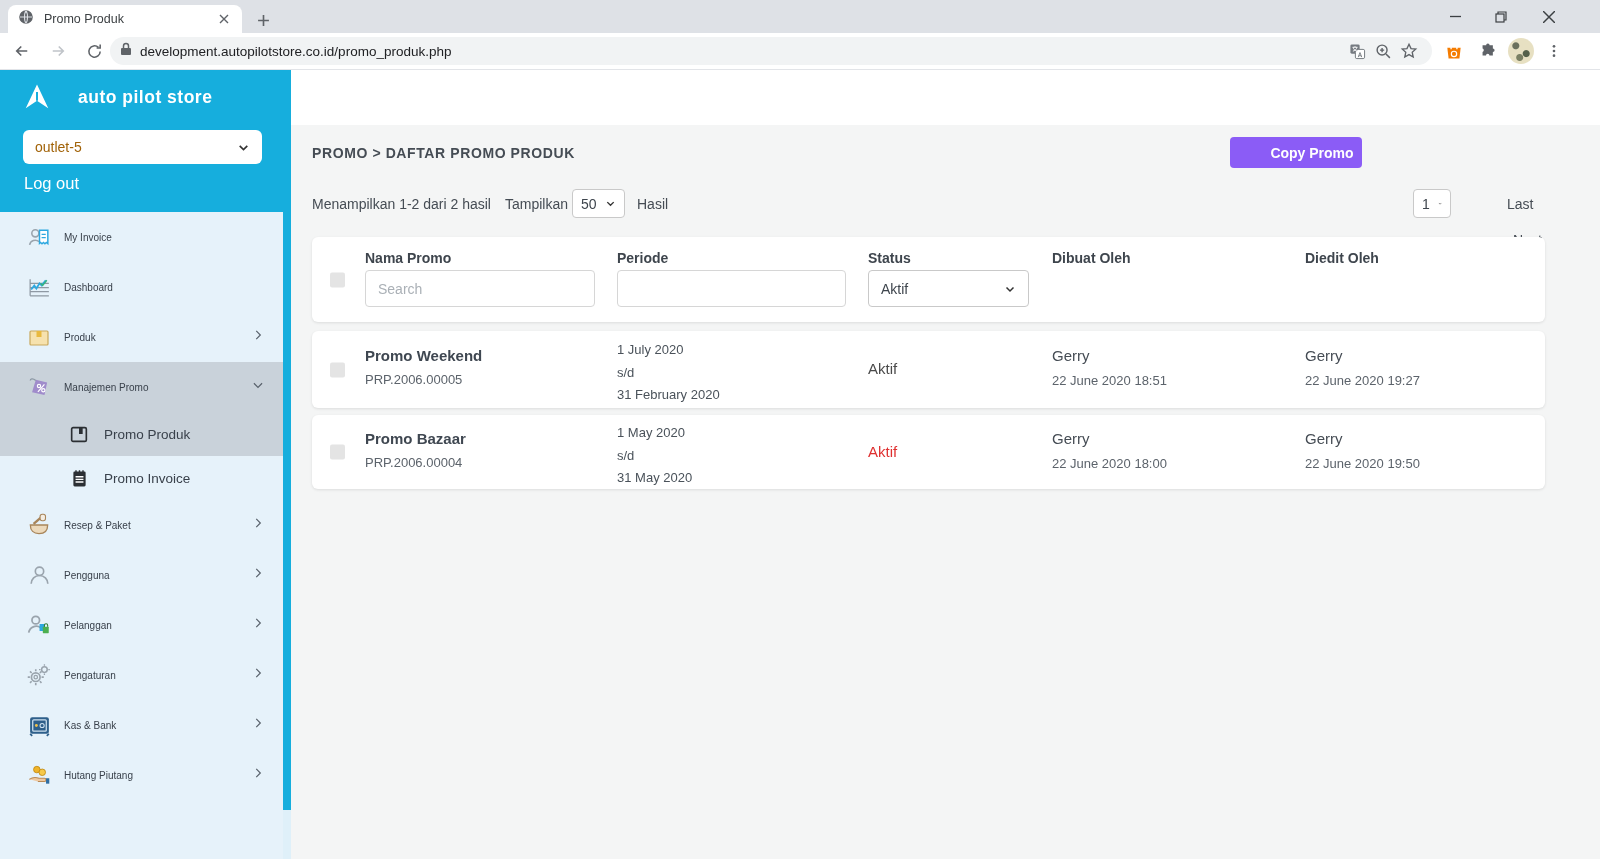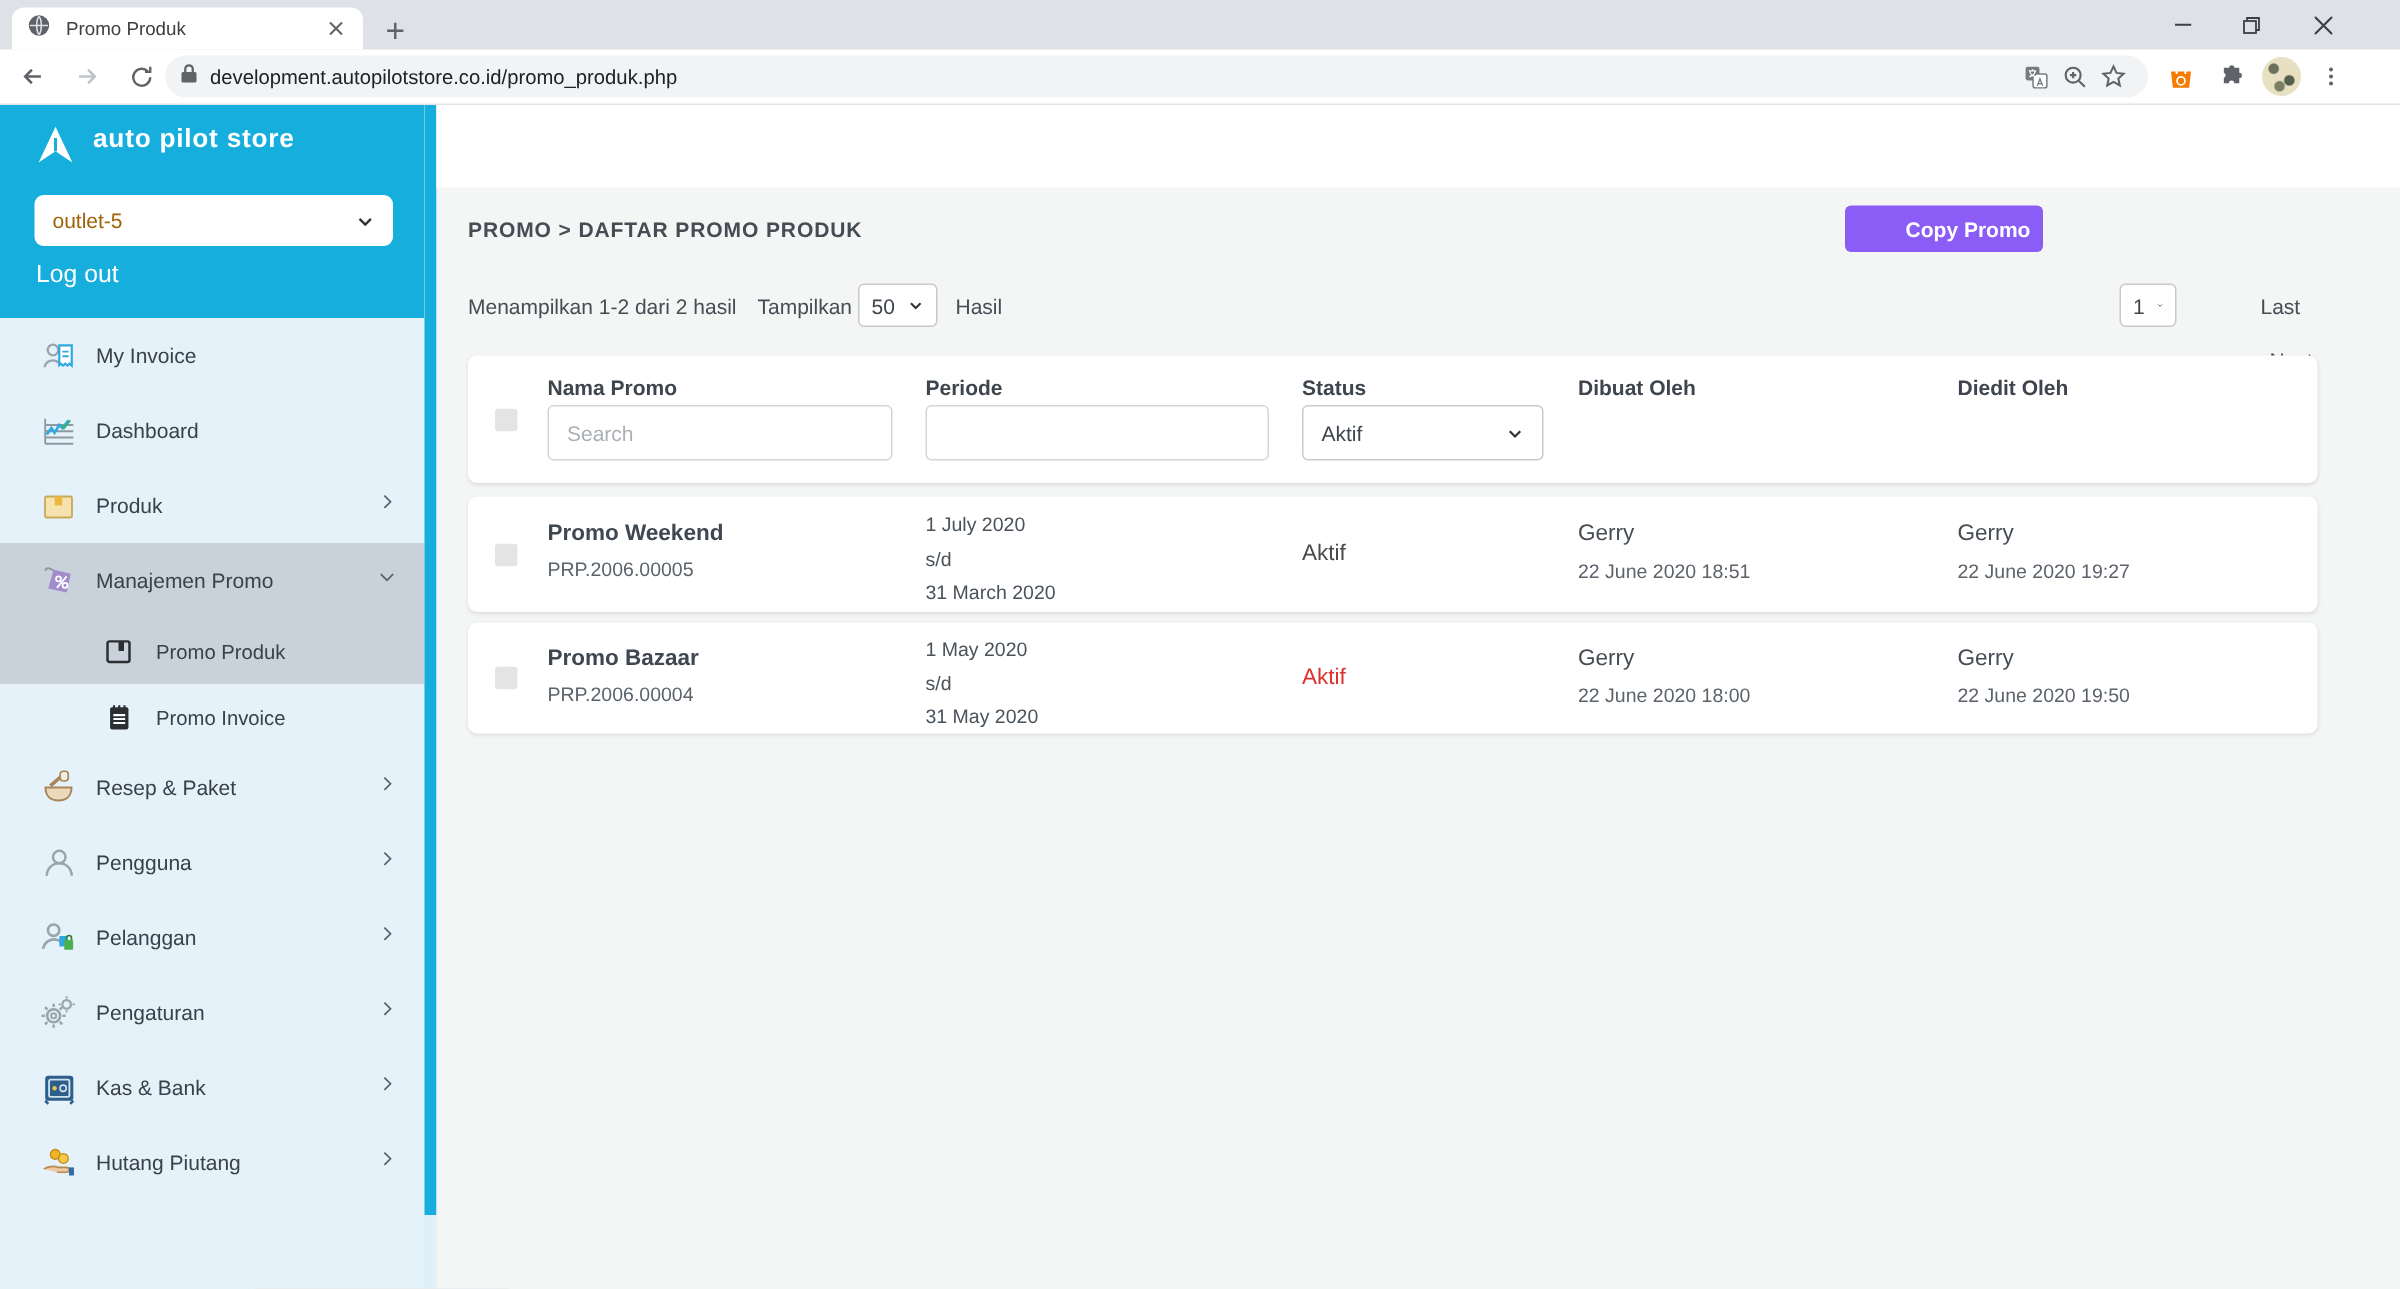--- a/index.html
+++ b/index.html
@@ -25,32 +25,32 @@
   .ext-ico { width:28px; height:28px; display:flex; align-items:center; justify-content:center; }
   .avatar { width:26px; height:26px; border-radius:50%;
             background:radial-gradient(circle at 30% 30%, #6b705c 3px, transparent 4px),
                        radial-gradient(circle at 70% 60%, #55604a 3px, transparent 4px),
                        radial-gradient(circle at 45% 75%, #7a7f63 3px, transparent 4px),
                        #e7e0c2; }
 
   
   .sidebar { left:0; top:70px; width:283px; height:789px; background:#e6f2fa; overflow:hidden; }
   .side-head { position:absolute; left:0; top:0; width:283px; height:142px; background:#16aedd; }
-  .brand { position:absolute; left:22px; top:12px; display:flex; gap:10px; }
+  .brand { position:absolute; left:22px; top:12px; display:flex; align-items:center; gap:26px; }
   .brand-text { color:#fff; font-size:17.5px; font-weight:600; letter-spacing:.5px; }
   .outlet-select { position:absolute; left:23px; top:60px; width:239px; height:34px; background:#fff;
                    border-radius:6px; display:flex; align-items:center; padding:0 12px; }
   .outlet-select span { font-size:14px; color:#a16207; flex:1; }
   .logout { position:absolute; left:24px; top:104px; color:#fff; font-size:16.5px; }
   .menu { position:absolute; left:0; top:142px; width:283px; }
   .mitem { display:flex; align-items:center; height:50px; padding-left:26px; position:relative; }
   .mitem.sub { height:44px; padding-left:66px; }
   .mitem.active { background:#c9d2da; }
   .micon { width:26px; display:flex; align-items:center; justify-content:center; margin-right:12px; }
-  .mlabel { font-size:14px; color:#39414b; font-weight:500; }
+  .mlabel { font-size:10px; color:#39414b; font-weight:500; }
   .mitem.sub .mlabel { font-size:13.5px; }
   .mchev { position:absolute; right:18px; top:50%; transform:translateY(-50%); }
   .scrollstrip { left:283px; top:70px; width:8px; height:789px; background:#dff0f9; }
   .scrollthumb { position:absolute; left:0; top:0; width:8px; height:740px; background:#16aedd; }
 
   
   .main { left:291px; top:70px; width:1309px; height:789px; background:#f4f5f5; }
   .white-band { position:absolute; left:0; top:0; width:1309px; height:55px; background:#fff; }
   .breadcrumb { position:absolute; left:21px; top:75px; font-size:14px; font-weight:bold;
                 color:#454c54; letter-spacing:.6px; }
@@ -454,21 +454,21 @@
 
   <div class="card card-row1">
     <span class="c-check"></span>
     <div class="cell col-name" style="top:16px;">
       <div class="row-title">Promo Weekend</div>
       <div class="row-code">PRP.2006.00005</div>
     </div>
     <div class="cell col-periode" style="top:8px;">
       <div class="period-line">1 July 2020</div>
       <div class="period-line">s/d</div>
-      <div class="period-line">31 March 2020</div>
+      <div class="period-line">31 February 2020</div>
     </div>
     <div class="cell col-status" style="top:29px;">
       <span class="status-val">Aktif</span>
     </div>
     <div class="cell col-created" style="top:16px;">
       <div class="who-name">Gerry</div>
       <div class="who-date">22 June 2020 18:51</div>
     </div>
     <div class="cell col-edited" style="top:16px;">
       <div class="who-name">Gerry</div>

